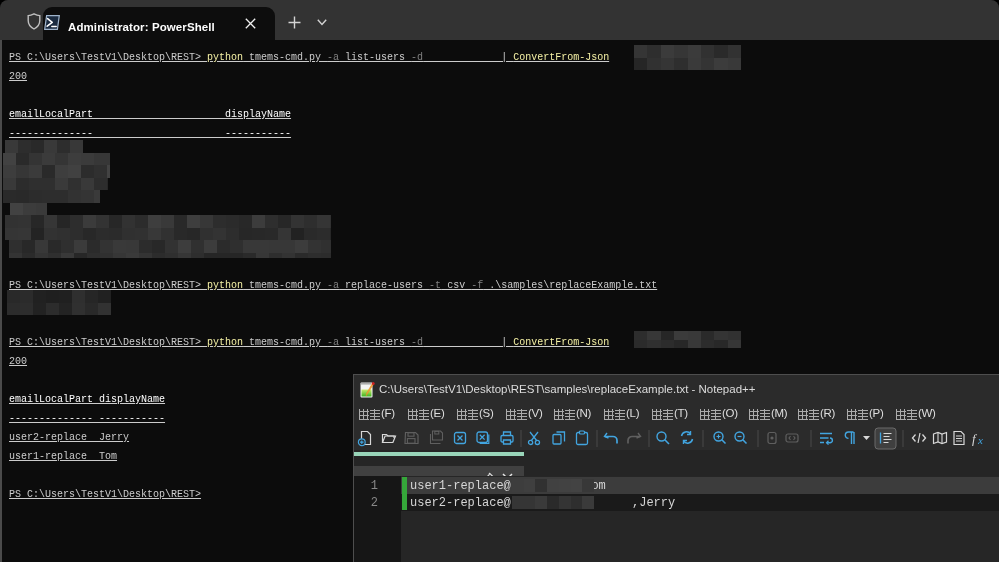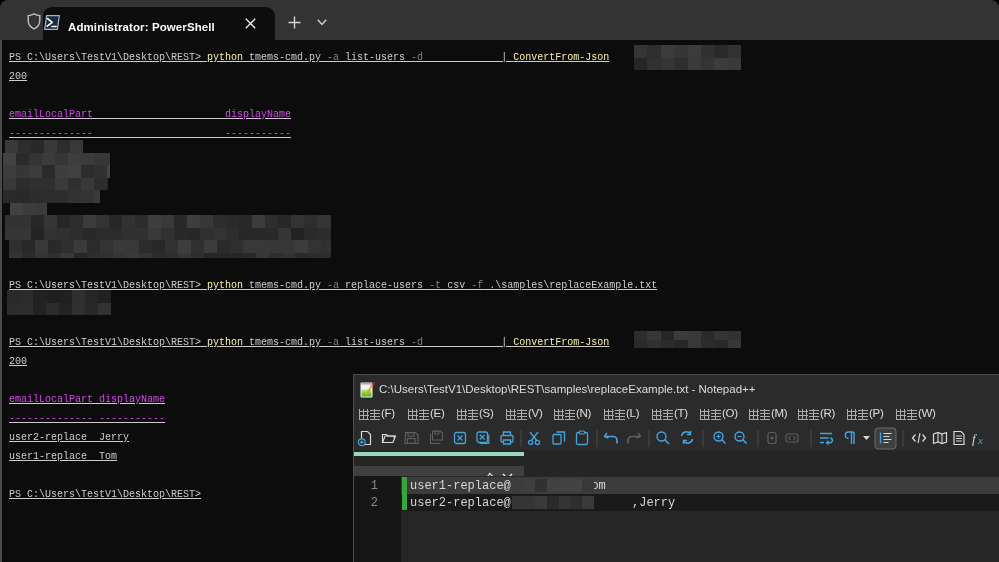--- a/index.html
+++ b/index.html
@@ -27,21 +27,21 @@
   }
   
   #termtext {
     position:absolute; left:9px; top:48px; width:990px;
     font-family:"Liberation Mono", monospace;
     font-size:10px; line-height:19px; color:#cccccc;
     white-space:pre;
     text-decoration:underline;
   }
   #termtext .y { color:#f5f1a5; }
-  #termtext .g { color:#d946ef; }
+  #termtext .g { color:#ffffff; }
   #termtext .p { color:#818181; }
   
   #npp {
     position:absolute; left:353px; top:374px; width:700px; height:188px;
     background:#262626;
     border-left:1px solid #4e4e4e; border-top:1px solid #4e4e4e;
   }
   #npp-titlebar { position:absolute; left:0; top:0; width:645px; height:29px; background:#2b2b2b; }
   #npp-title { position:absolute; left:25px; top:8px; color:#dcdcdc; font-size:11.5px; }
   #npp-menubar { position:absolute; left:0; top:29px; width:645px; height:23px; background:#2b2b2b; }

